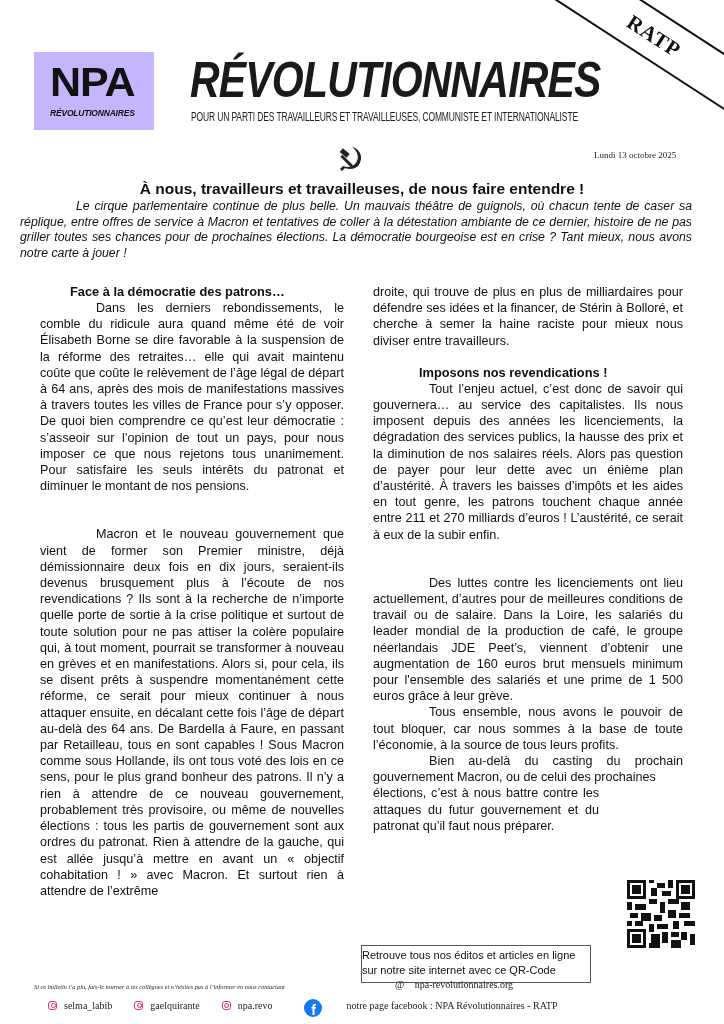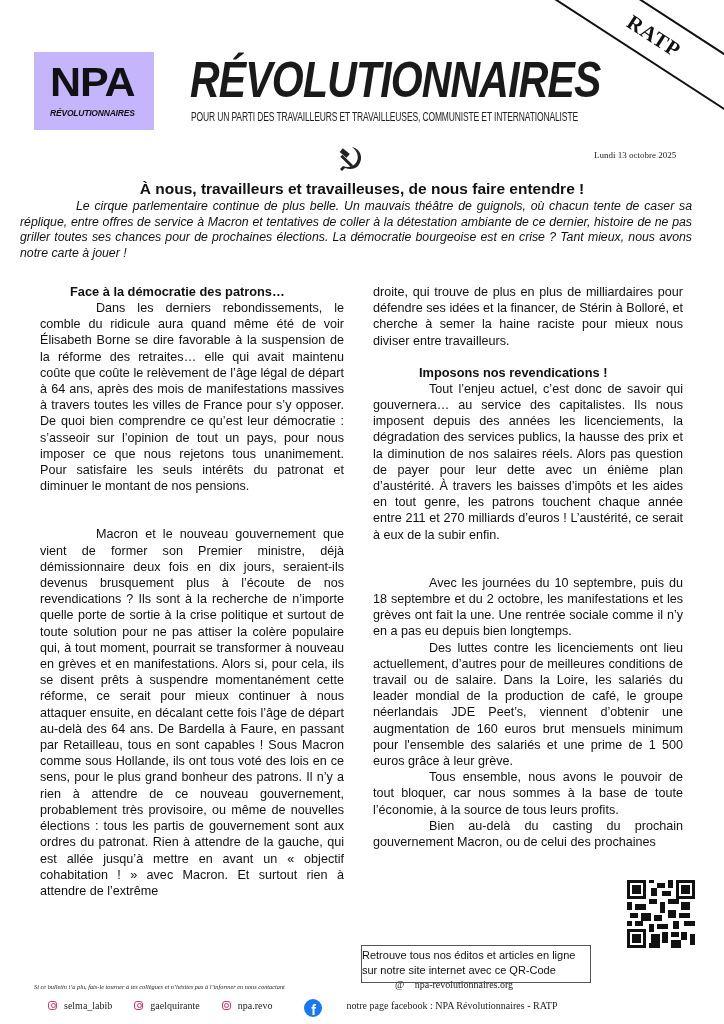--- a/index.html
+++ b/index.html
@@ -70,24 +70,24 @@
   <p>Macron et le nouveau gouvernement que vient de former son Premier ministre, déjà démissionnaire deux fois en dix jours, seraient-ils devenus brusquement plus à l’écoute de nos revendications ? Ils sont à la recherche de n’importe quelle porte de sortie à la crise politique et surtout de toute solution pour ne pas attiser la colère populaire qui, à tout moment, pourrait se transformer à nouveau en grèves et en manifestations. Alors si, pour cela, ils se disent prêts à suspendre momentanément cette réforme, ce serait pour mieux continuer à nous attaquer ensuite, en décalant cette fois l’âge de départ au-delà des 64 ans. De Bardella à Faure, en passant par Retailleau, tous en sont capables ! Sous Macron comme sous Hollande, ils ont tous voté des lois en ce sens, pour le plus grand bonheur des patrons. Il n’y a rien à attendre de ce nouveau gouvernement, probablement très provisoire, ou même de nouvelles élections : tous les partis de gouvernement sont aux ordres du patronat. Rien à attendre de la gauche, qui est allée jusqu’à mettre en avant un « objectif cohabitation ! » avec Macron. Et surtout rien à attendre de l’extrême</p>
 </div>
 
 <div class="col col-right">
   <p style="text-indent:0">droite, qui trouve de plus en plus de milliardaires pour défendre ses idées et la financer, de Stérin à Bolloré, et cherche à semer la haine raciste pour mieux nous diviser entre travailleurs.</p>
   <div class="gap"></div>
   <h3>Imposons nos revendications !</h3>
   <p>Tout l’enjeu actuel, c’est donc de savoir qui gouvernera… au service des capitalistes. Ils nous imposent depuis des années les licenciements, la dégradation des services publics, la hausse des prix et la diminution de nos salaires réels. Alors pas question de payer pour leur dette avec un énième plan d’austérité. À travers les baisses d’impôts et les aides en tout genre, les patrons touchent chaque année entre 211 et 270 milliards d’euros ! L’austérité, ce serait à eux de la subir enfin.</p>
   <div class="gap"></div>
   <div class="gap"></div>
-  <p>Avec les journées du 10 septembre, puis du 18 septembre et du 2 octobre, les manifestations et les grèves ont fait la une. Une rentrée sociale comme il n’y en a pas eu depuis bien longtemps.</p>
   <p>Des luttes contre les licenciements ont lieu actuellement, d’autres pour de meilleures conditions de travail ou de salaire. Dans la Loire, les salariés du leader mondial de la production de café, le groupe néerlandais JDE Peet’s, viennent d’obtenir une augmentation de 160 euros brut mensuels minimum pour l'ensemble des salariés et une prime de 1 500 euros grâce à leur grève.</p>
   <p>Tous ensemble, nous avons le pouvoir de tout bloquer, car nous sommes à la base de toute l’économie, à la source de tous leurs profits.</p>
   <p>Bien au-delà du casting du prochain gouvernement Macron, ou de celui des prochaines</p>
+  <p class="wrap-last" style="text-indent:0">élections, c’est à nous battre contre les attaques du futur gouvernement et du patronat qu’il faut nous préparer.</p>
 </div>
 
 <svg class="qr" viewBox="0 0 25 25" shape-rendering="crispEdges">
   <g fill="#111">
     <rect x="0" y="0" width="7" height="7"></rect>
       <rect x="1" y="1" width="5" height="5" fill="#fff"></rect>
       <rect x="2" y="2" width="3" height="3"></rect>
     <rect x="18" y="0" width="7" height="7"></rect>
       <rect x="19" y="1" width="5" height="5" fill="#fff"></rect>
       <rect x="20" y="2" width="3" height="3"></rect>

